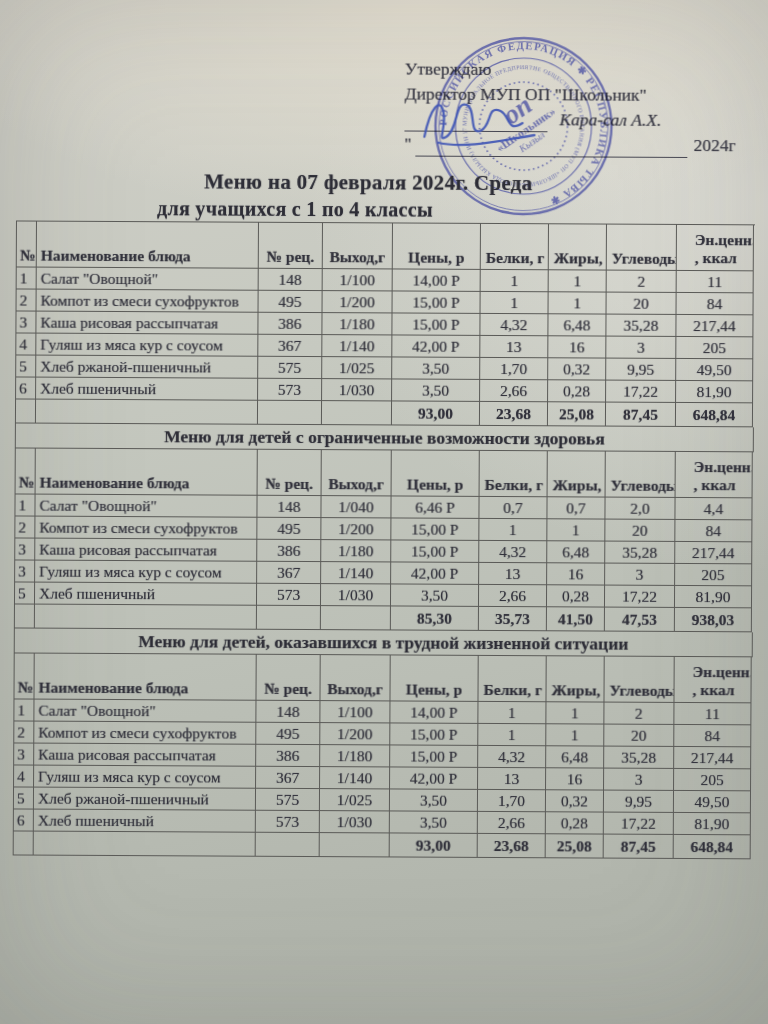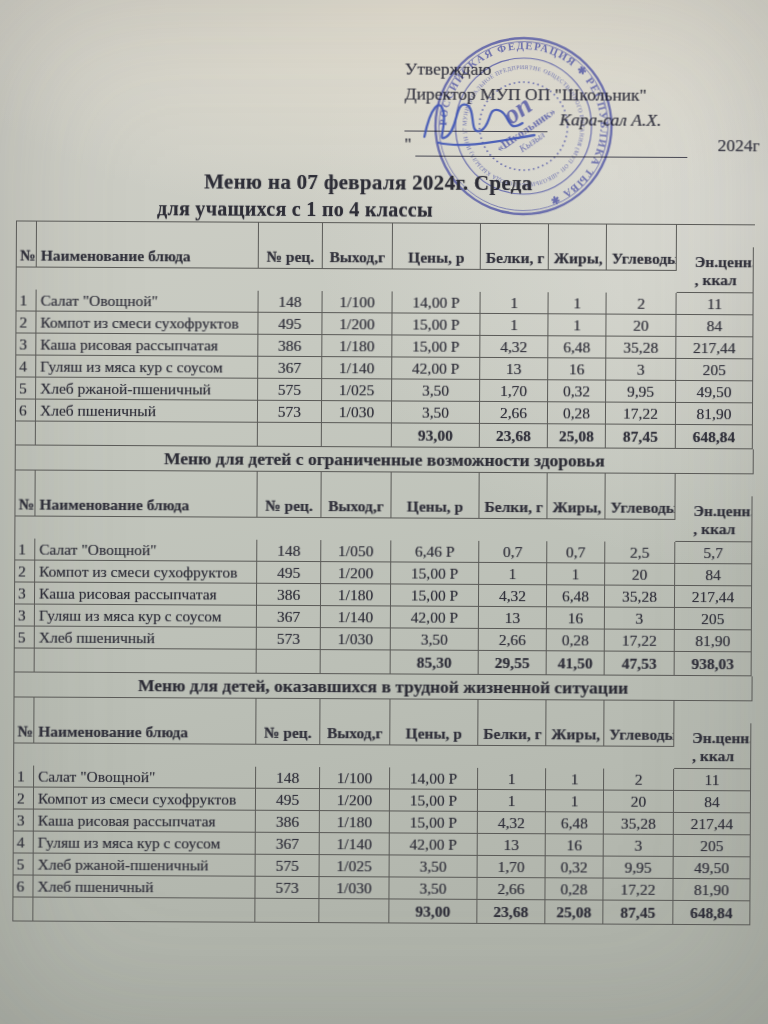--- a/index.html
+++ b/index.html
@@ -18,21 +18,21 @@
   .sheet *{box-sizing:border-box;}
   .txt{text-shadow:0 0 0.8px rgba(45,45,58,0.55);}
 
   
   .approval{position:absolute;left:403px;top:56px;font-size:17.5px;color:#3b3b46;}
   .approval .aline{height:25px;line-height:25px;white-space:nowrap;}
   .u{display:inline-block;border-bottom:1.3px solid #474752;height:19px;vertical-align:bottom;}
   .sig-u{width:143px;}
   .year-u{width:272px;margin-left:4px;}
   .signer{padding-left:12px;font-style:italic;}
-  .yearlbl{padding-left:6px;margin-left:24px;}
+  .yearlbl{padding-left:6px;}
 
   
   .stamp{position:absolute;left:430px;top:33px;width:184px;height:184px;
     opacity:0.78;mix-blend-mode:multiply;}
   .signature{position:absolute;left:413px;top:84px;width:140px;height:74px;opacity:0.9;}
 
   
   .doc-title-1{position:absolute;left:203px;top:170px;font-size:21px;font-weight:bold;
     letter-spacing:0.3px;white-space:nowrap;color:#2d2d36;}
   .doc-title-2{position:absolute;left:156px;top:198px;font-size:20px;font-weight:bold;
@@ -43,21 +43,21 @@
     border-top:1.1px solid #5a5a57;border-left:1.1px solid #5a5a57;}
   .trow{display:grid;grid-template-columns:20px 222px 64px 70px 88px 68px 58px 70px 77px;}
   .cell{border-right:1.1px solid #5a5a57;border-bottom:1.1px solid #5a5a57;
     height:22px;font-size:15.5px;display:flex;align-items:center;justify-content:center;
     overflow:hidden;white-space:nowrap;color:#30303a;text-shadow:0 0 0.8px rgba(45,45,58,0.5);}
   .cell.c0{justify-content:flex-start;padding-left:3px;}
   .cell.c1{justify-content:flex-start;padding-left:4px;}
   .thead .cell{height:46px;align-items:flex-end;font-weight:bold;padding-bottom:2px;}
   .thead .cell.c5,.thead .cell.c6,.thead .cell.c7{justify-content:flex-start;padding-left:5px;}
   .thead .cell.c8{white-space:pre-line;justify-content:flex-start;align-items:flex-end;
-    padding-left:18px;line-height:1.2;text-align:left;margin-top:22px;}
+    padding-left:18px;line-height:1.2;text-align:left;}
   .trow.total .cell{height:24px;font-weight:bold;}
   .section-title{height:25px;line-height:25px;border-right:1.1px solid #5a5a57;
     border-bottom:1.1px solid #5a5a57;text-align:center;font-weight:bold;font-size:17.5px;
     color:#2d2d36;text-shadow:0 0 0.8px rgba(45,45,58,0.5);overflow:hidden;white-space:nowrap;}
 </style>
 </head>
 <body>
 
 <div class="vignette"></div>
 
@@ -208,26 +208,26 @@
         <div class="cell hcell c5">Белки, г</div>
         <div class="cell hcell c6">Жиры, г</div>
         <div class="cell hcell c7">Углеводы</div>
         <div class="cell hcell c8">Эн.ценн.
 , ккал</div>
       </div>
       <div class="trow">
         <div class="cell c0">1</div>
         <div class="cell c1">Салат "Овощной"</div>
         <div class="cell c2">148</div>
-        <div class="cell c3">1/050</div>
+        <div class="cell c3">1/040</div>
         <div class="cell c4">6,46 Р</div>
         <div class="cell c5">0,7</div>
         <div class="cell c6">0,7</div>
-        <div class="cell c7">2,5</div>
-        <div class="cell c8">5,7</div>
+        <div class="cell c7">2,0</div>
+        <div class="cell c8">4,4</div>
       </div>
       <div class="trow">
         <div class="cell c0">2</div>
         <div class="cell c1">Компот из смеси сухофруктов</div>
         <div class="cell c2">495</div>
         <div class="cell c3">1/200</div>
         <div class="cell c4">15,00 Р</div>
         <div class="cell c5">1</div>
         <div class="cell c6">1</div>
         <div class="cell c7">20</div>
@@ -265,21 +265,21 @@
         <div class="cell c6">0,28</div>
         <div class="cell c7">17,22</div>
         <div class="cell c8">81,90</div>
       </div>
       <div class="trow total">
         <div class="cell c0"></div>
         <div class="cell c1"></div>
         <div class="cell c2"></div>
         <div class="cell c3"></div>
         <div class="cell c4">85,30</div>
-        <div class="cell c5">29,55</div>
+        <div class="cell c5">35,73</div>
         <div class="cell c6">41,50</div>
         <div class="cell c7">47,53</div>
         <div class="cell c8">938,03</div>
       </div>
       <div class="section-title">Меню для детей, оказавшихся в трудной жизненной ситуации</div>
       <div class="trow thead">
         <div class="cell hcell c0">№</div>
         <div class="cell hcell c1">Наименование блюда</div>
         <div class="cell hcell c2">№ рец.</div>
         <div class="cell hcell c3">Выход,г</div>

